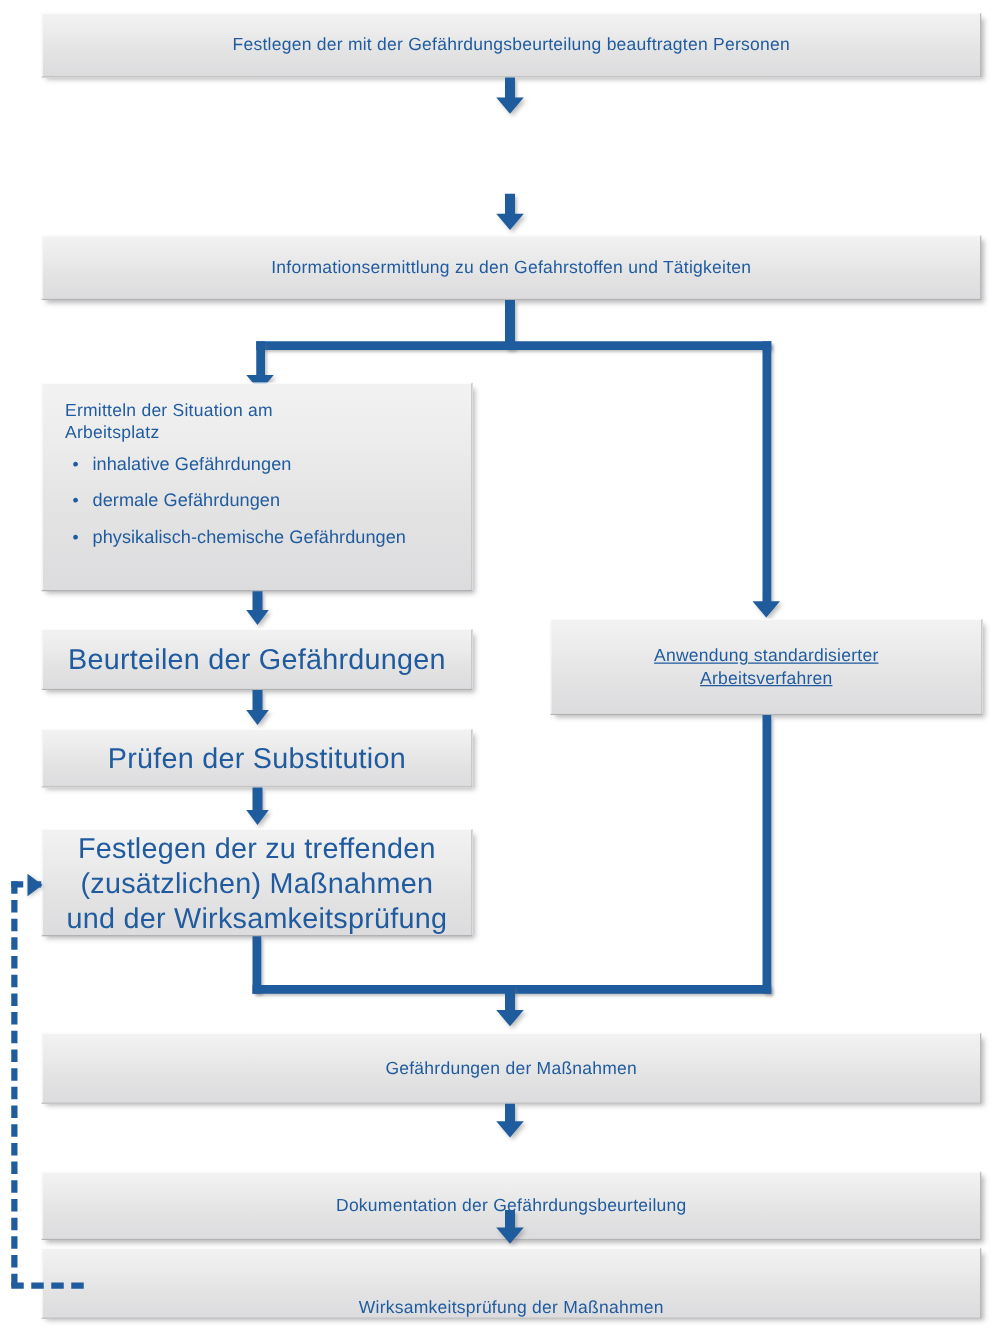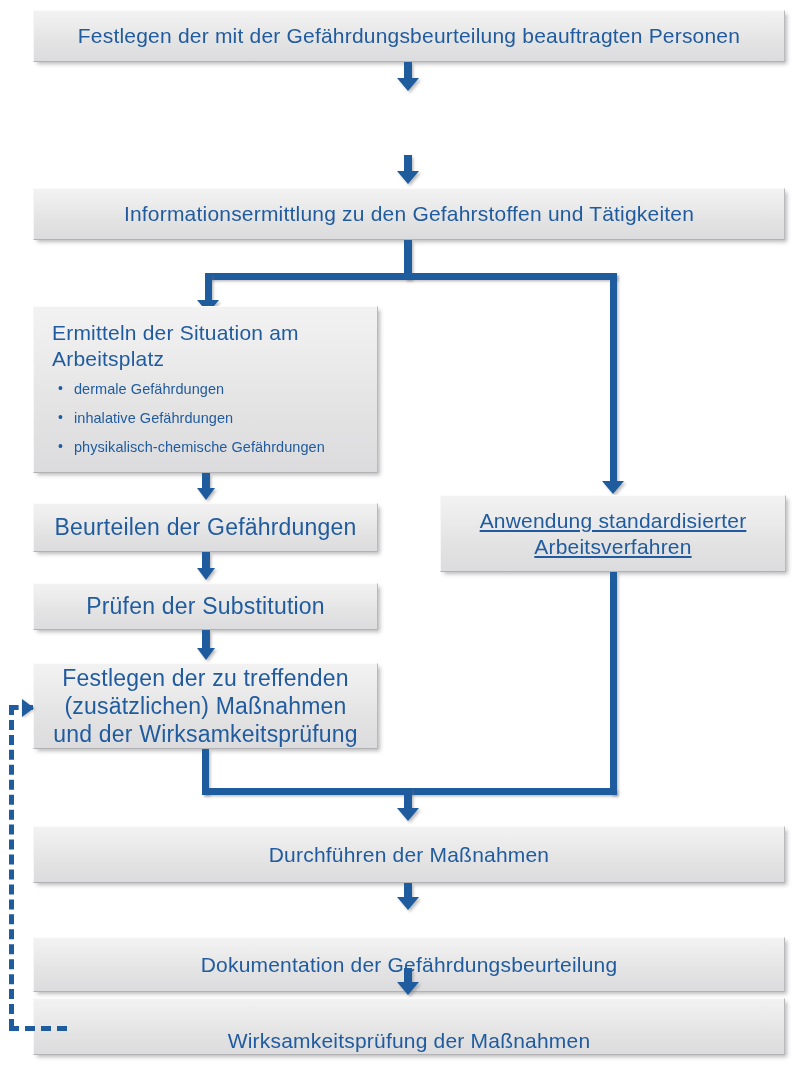--- a/index.html
+++ b/index.html
@@ -36,21 +36,21 @@
     align-items: center;
     text-align: center;
     line-height: 1.22;
   }
   .box.left-align {
     align-items: flex-start;
     justify-content: flex-start;
     text-align: left;
   }
   .box-title {
-    font-size: 21px;
+    font-size: 14px;
     letter-spacing: 0.2px;
     white-space: pre-line;
   }
   .box-title.small {
     font-size: 23px;
   }
   .box-sub {
     font-size: 13.5px;
     margin-top: 3px;
     letter-spacing: 0.1px;
@@ -146,22 +146,22 @@
   <div class="conn conn-shadow" style="left:205px; top:273px; width:7px; height:32px;"></div>
   <div class="arrow-down" style="left:197px; top:300px;"></div>
 
   <div class="conn conn-shadow" style="left:610px; top:273px; width:7px; height:212px;"></div>
   <div class="arrow-down" style="left:602px; top:481px;"></div>
 
   <div class="box left-align" style="left:33px; top:306px; width:345px; height:167px; padding:13px 14px 10px 18px;">
     <div class="box-title">Ermitteln der Situation am
 Arbeitsplatz</div>
     <ul class="bullets">
+      <li>inhalative Gefährdungen</li>
       <li>dermale Gefährdungen</li>
-      <li>inhalative Gefährdungen</li>
       <li>physikalisch-chemische Gefährdungen</li>
     </ul>
   </div>
 
   <div class="conn conn-shadow" style="left:202px; top:473px; width:8px; height:18px;"></div>
   <div class="arrow-down slim" style="left:197px; top:488px;"></div>
 
   <div class="box" style="left:33px; top:503px; width:345px; height:49px;">
     <div class="box-title small">Beurteilen der Gefährdungen</div>
   </div>
@@ -190,21 +190,21 @@
   <div class="conn conn-shadow" style="left:202px; top:749px; width:7px; height:46px;"></div>
 
   <div class="conn conn-shadow" style="left:610px; top:572px; width:7px; height:223px;"></div>
 
   <div class="conn conn-shadow" style="left:202px; top:788px; width:415px; height:7px;"></div>
 
   <div class="conn conn-shadow" style="left:404px; top:788px; width:8px; height:24px;"></div>
   <div class="arrow-down" style="left:397px; top:808px;"></div>
 
   <div class="box" style="left:33px; top:826px; width:752px; height:57px;">
-    <div class="box-title">Durchführen der Maßnahmen</div>
+    <div class="box-title">Gefährdungen der Maßnahmen</div>
   </div>
 
   <div class="conn conn-shadow" style="left:404px; top:883px; width:8px; height:17px;"></div>
   <div class="arrow-down" style="left:397px; top:897px;"></div>
 
   <div class="box" style="left:33px; top:937px; width:752px; height:55px;">
     <div class="box-title">Dokumentation der Gefährdungsbeurteilung</div>
   </div>
 
   <div class="conn conn-shadow" style="left:404px; top:968px; width:8px; height:17px;"></div>

